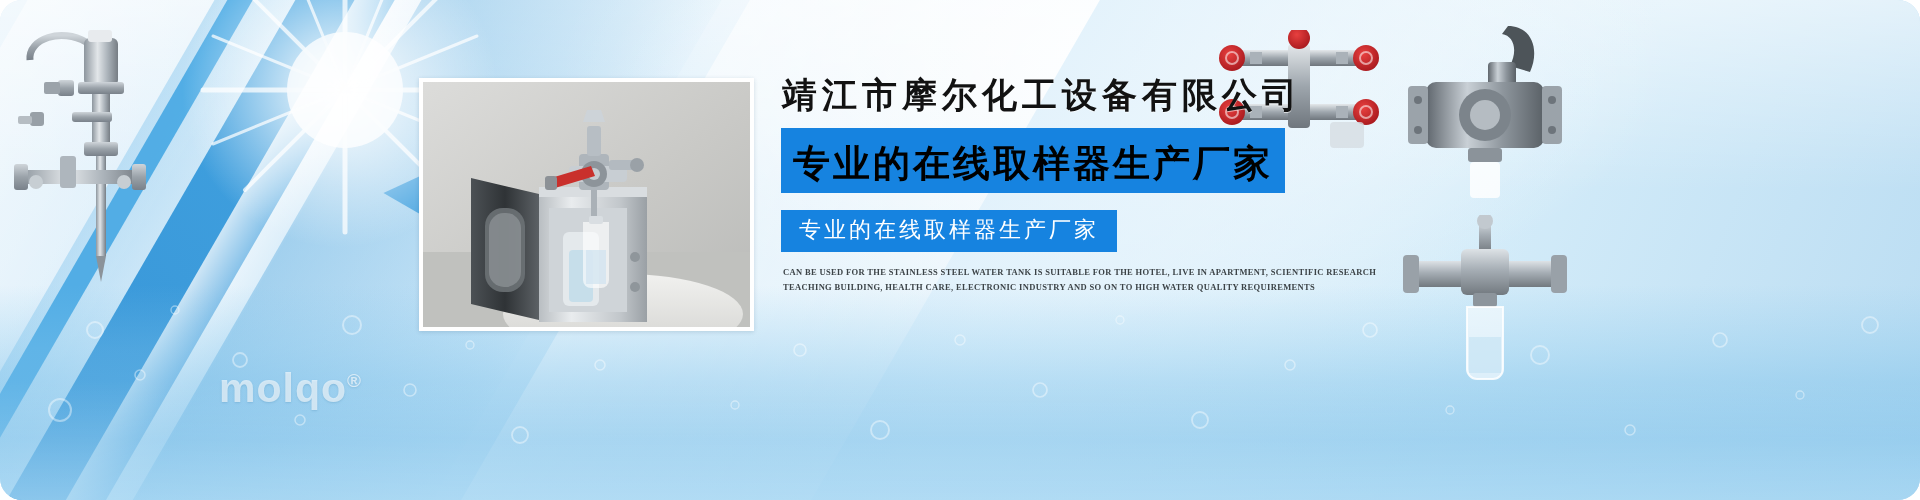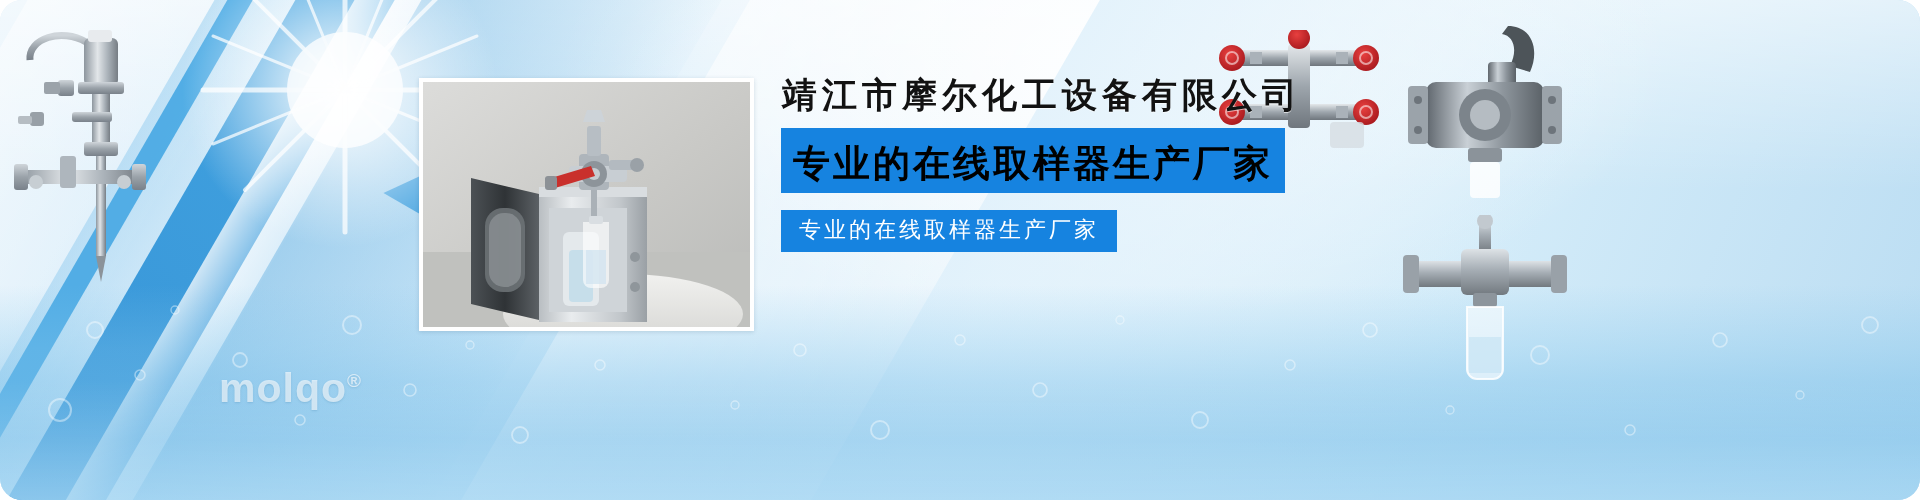--- a/index.html
+++ b/index.html
@@ -410,19 +410,20 @@
       <path d="M160 140 h26 v58 a8 8 0 0 1 -8 8 h-10 a8 8 0 0 1 -8 -8 z" fill="#ffffff" opacity=".62"></path>
       <rect x="163" y="168" width="20" height="34" fill="#cfe3f0" opacity=".7"></rect>
       <rect x="166" y="134" width="14" height="8" rx="2" fill="#d9dee2"></rect>
     </svg>
   </div>
 
   <div class="text-block">
     <div class="company-name">靖江市摩尔化工设备有限公司</div>
     <div><span class="headline-badge">专业的在线取样器生产厂家</span></div>
     <div><span class="cta-badge">专业的在线取样器生产厂家</span></div>
+    <div class="fineprint">CAN BE USED FOR THE STAINLESS STEEL WATER TANK IS SUITABLE FOR THE HOTEL, LIVE IN APARTMENT, SCIENTIFIC RESEARCH TEACHING BUILDING, HEALTH CARE, ELECTRONIC INDUSTRY AND SO ON TO HIGH WATER QUALITY REQUIREMENTS</div>
   </div>
 
   <div class="watermark">
     <span>molqo</span><sup>®</sup>
   </div>
 
 </div>
 
 </body></html>

